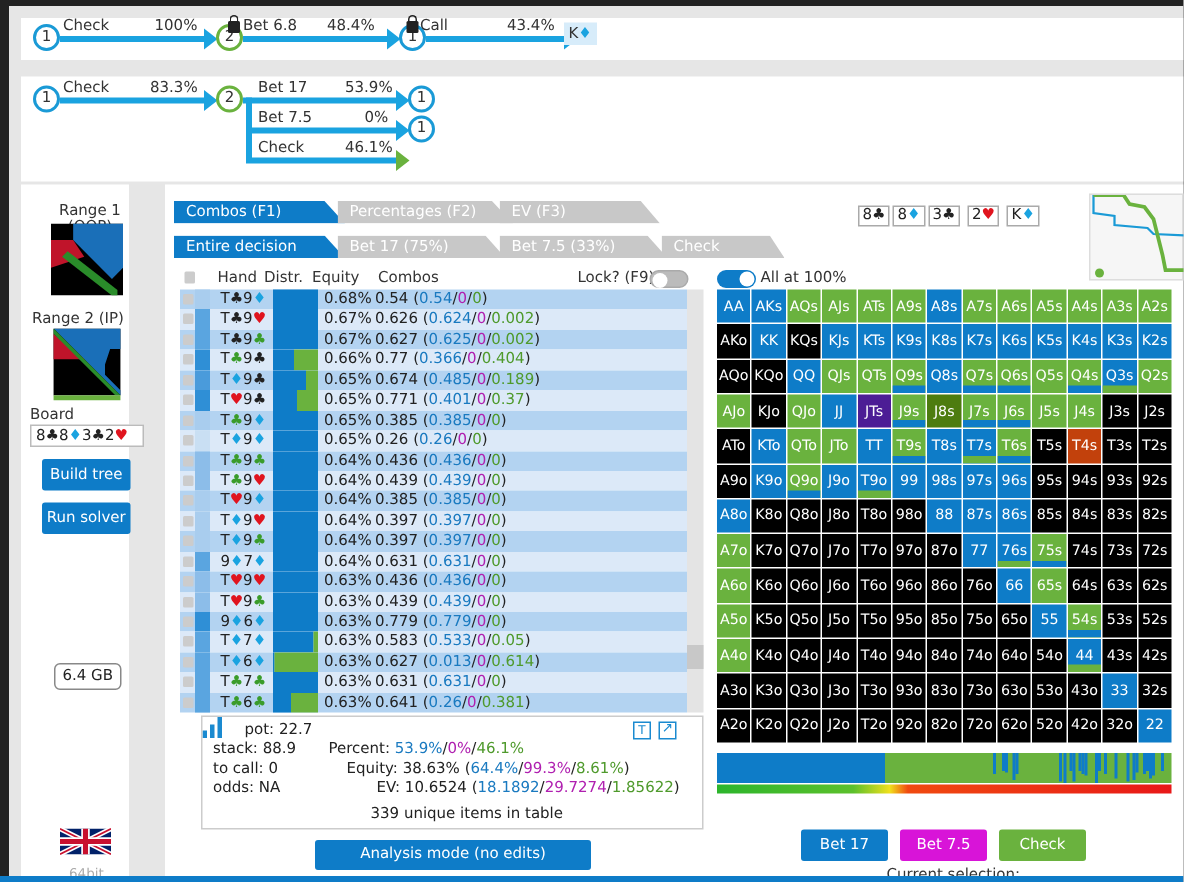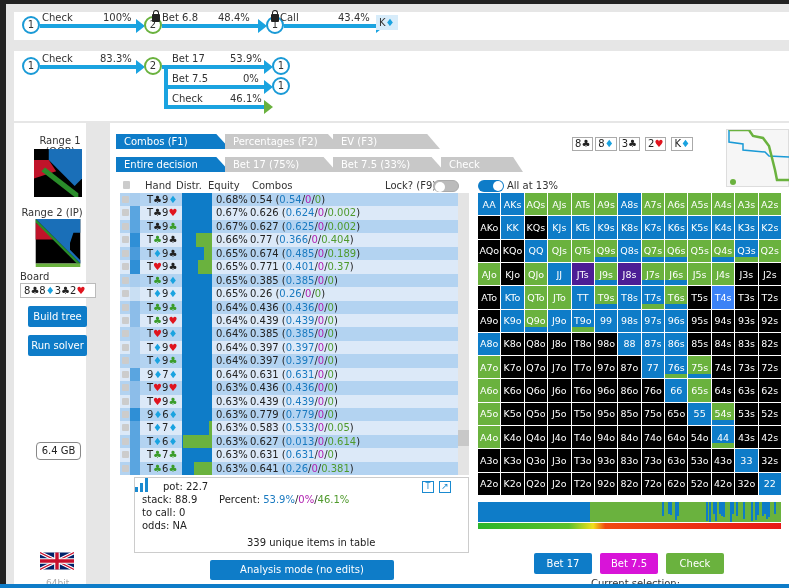--- a/index.html
+++ b/index.html
@@ -176,21 +176,21 @@
 <div class="th" style="left:208px;">Equity</div>
 <div class="th" style="left:252px;">Combos</div>
 <div class="th" style="left:385px;">Lock? (F9)</div>
 <div class="toggle" style="left:433px;top:180px;background:#bbb;border:1px solid #aaa;">
     <div class="knob" style="left:1px;"></div>
   </div>
 
 <div class="toggle" style="left:478px;top:180px;background:#0e7cc8;">
     <div class="knob" style="left:15px;"></div>
   </div>
-<div class="th" style="left:507px;">All at 13%</div>
+<div class="th" style="left:507px;">All at 100%</div>
 
 <div class="table" id="handsTable">
     <div class="row" style="background: rgb(179, 211, 241);">
       <span class="lk"></span>
       <span class="col1" style="background:#a9cdee"></span>
       <span class="hand"><span>T</span><span class="s-sp">♣</span><span>9</span><span class="s-di">♦</span></span>
       <span class="distr">
         <span style="width:30px;background:#0e7cc8"></span>
         <span style="flex:1;background:#6ab23e"></span>
       </span>
@@ -421,20 +421,22 @@
 <div class="scrollbar">
     <div class="scrollthumb"></div>
   </div>
 
 <div class="summary">
   <div style="left:7px;top:3px;margin-left:21px;">pot: 22.7</div>
   <div style="left:7px;top:16px;">stack: 88.9</div>
   <div style="left:7px;top:29px;">to call: 0</div>
   <div style="left:7px;top:42px;">odds: NA</div>
   <div style="left:84px;top:16px;"><span>Percent:</span> <span class="c-blue">53.9%</span>/<span class="c-pur">0%</span>/<span class="c-grn">46.1%</span></div>
+  <div style="left:96px;top:29px;"><span>Equity:</span> <span>38.63%</span> (<span class="c-blue">64.4%</span>/<span class="c-pur">99.3%</span>/<span class="c-grn">8.61%</span>)</div>
+  <div style="left:116px;top:42px;"><span>EV:</span> <span>10.6524</span> (<span class="c-blue">18.1892</span>/<span class="c-pur">29.7274</span>/<span class="c-grn">1.85622</span>)</div>
   <div style="left:112px;top:59px;">339 unique items in table</div>
   <div style="left:287px;top:3px;width:12px;height:12px;border:1.5px solid #1a8ad0;font-size:8px;line-height:9px;text-align:center;color:#1a8ad0;">T</div>
   <div style="left:304px;top:3px;width:12px;height:12px;border:1.5px solid #1a8ad0;font-size:9px;line-height:9px;text-align:center;color:#1a8ad0;">↗</div>
   <svg style="left:320px;top:2px;" width="13" height="14" viewBox="0 0 13 14">
     <rect x="0" y="9" width="3" height="5" fill="#1a8ad0"></rect>
       <rect x="5" y="5" width="3" height="9" fill="#1a8ad0"></rect>
       <rect x="10" y="0" width="3" height="14" fill="#1a8ad0"></rect>
   </svg>
 </div>
 
@@ -575,21 +577,21 @@
     <div class="cell" style="background: rgb(14, 124, 200);">
       <span>JJ</span>
     </div>
     <div class="cell" style="background: #4c1d95;">
       <span>JTs</span>
     </div>
     <div class="cell" style="background: rgb(106, 178, 62);">
       <div class="fill" style="height: 22%; background: rgb(14, 124, 200);"></div>
       <span>J9s</span>
     </div>
-    <div class="cell" style="background: #4c1d95;">
+    <div class="cell" style="background: #4d7c0f;">
       <span>J8s</span>
     </div>
     <div class="cell" style="background: rgb(106, 178, 62);">
       <div class="fill" style="height: 22%; background: rgb(14, 124, 200);"></div>
       <span>J7s</span>
     </div>
     <div class="cell" style="background: rgb(106, 178, 62);">
       <div class="fill" style="height: 22%; background: rgb(14, 124, 200);"></div>
       <span>J6s</span>
     </div>
@@ -631,21 +633,21 @@
       <div class="fill" style="height: 22%; background: rgb(106, 178, 62);"></div>
       <span>T7s</span>
     </div>
     <div class="cell" style="background: rgb(106, 178, 62);">
       <div class="fill" style="height: 22%; background: rgb(14, 124, 200);"></div>
       <span>T6s</span>
     </div>
     <div class="cell" style="background: rgb(0, 0, 0);">
       <span>T5s</span>
     </div>
-    <div class="cell" style="background: #3b82f6;">
+    <div class="cell" style="background: #c2410c;">
       <span>T4s</span>
     </div>
     <div class="cell" style="background: rgb(0, 0, 0);">
       <span>T3s</span>
     </div>
     <div class="cell" style="background: rgb(0, 0, 0);">
       <span>T2s</span>
     </div>
     <div class="cell" style="background: rgb(0, 0, 0);">
       <span>A9o</span>

